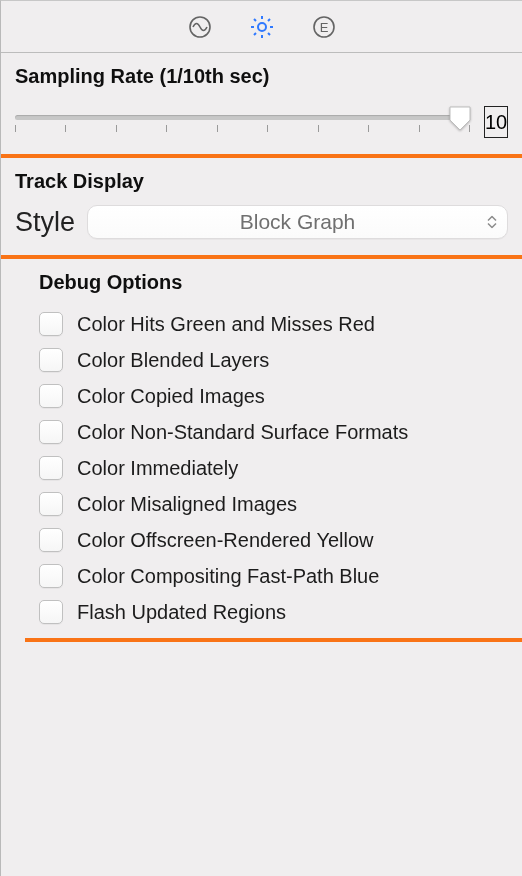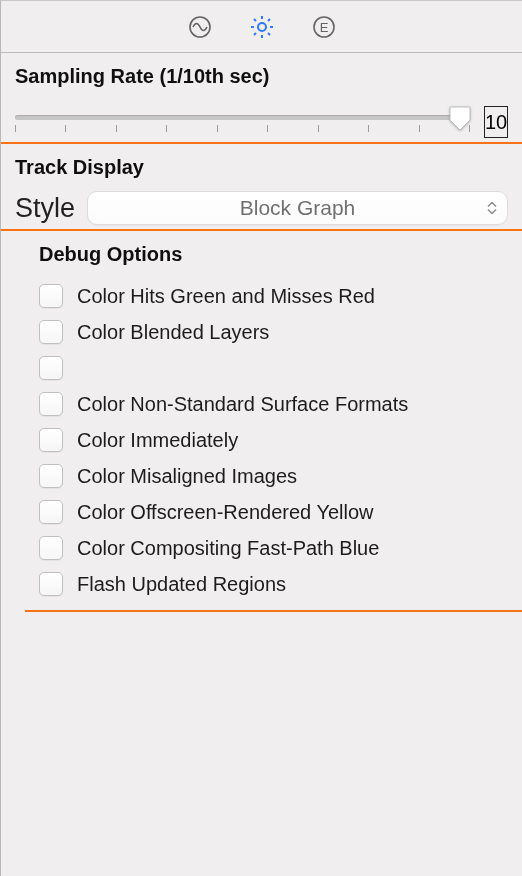--- a/index.html
+++ b/index.html
@@ -24,22 +24,22 @@
     gap: 36px;
   }
   .tabicon {
     width: 26px; height: 26px;
     display: flex; align-items: center; justify-content: center;
     color: #646464;
   }
   .tabicon.active { color: #2f79ff; }
   .tabicon svg { display: block; }
   .section {
-    border-bottom: 2px solid #f97316;
-    padding: 12px 14px 4px 14px;
+    border-bottom: 4px solid #f97316;
+    padding: 12px 14px 16px 14px;
   }
   .section h3 {
     margin: 0 0 12px 0;
     font-size: 20px;
     font-weight: 700;
     color: #0f0f0f;
   }
   
   .slider-row {
     display: flex; align-items: center; gap: 14px;
@@ -187,20 +187,21 @@
         <div class="checkrow">
           <div class="checkbox"></div>
           <div class="checklabel">Color Hits Green and Misses Red</div>
         </div>
         <div class="checkrow">
           <div class="checkbox"></div>
           <div class="checklabel">Color Blended Layers</div>
         </div>
         <div class="checkrow">
           <div class="checkbox"></div>
+          <div class="checklabel">Color Copied Images</div>
         </div>
         <div class="checkrow">
           <div class="checkbox"></div>
           <div class="checklabel">Color Non-Standard Surface Formats</div>
         </div>
         <div class="checkrow">
           <div class="checkbox"></div>
           <div class="checklabel">Color Immediately</div>
         </div>
         <div class="checkrow">

